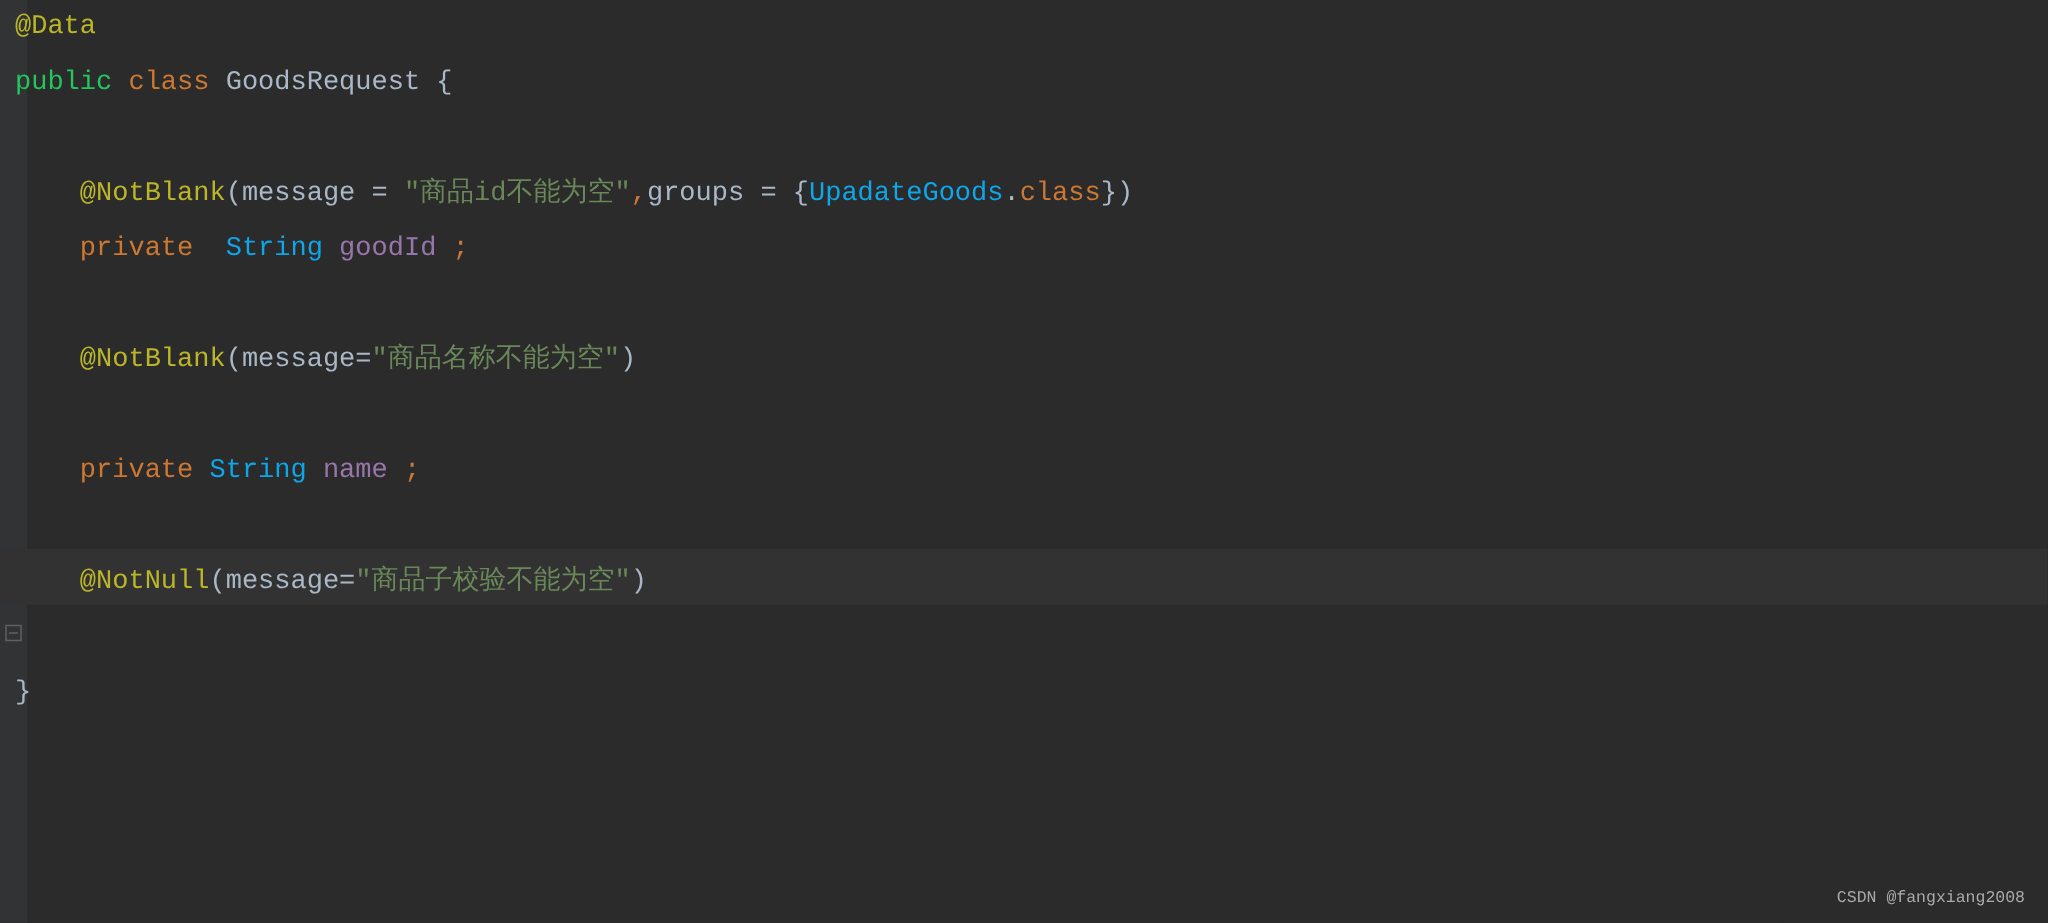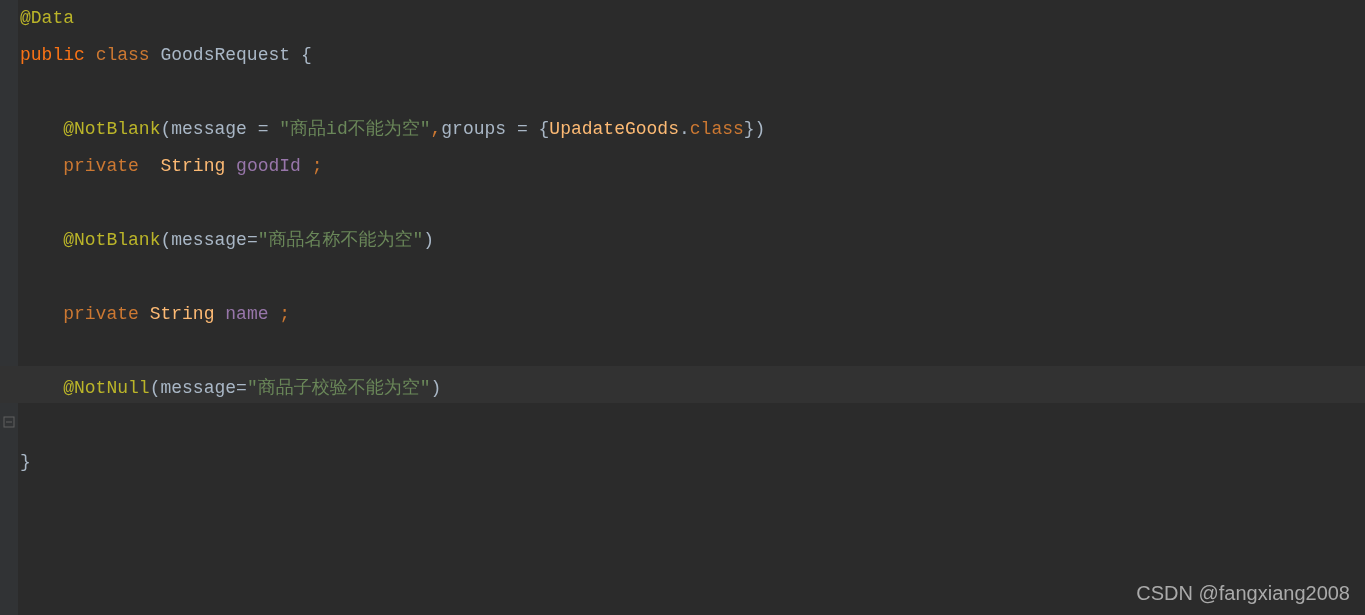--- a/index.html
+++ b/index.html
@@ -11,21 +11,21 @@
       background-color: #2b2b2b;
       font-family: 'Consolas', 'Monaco', 'Courier New', monospace;
       font-size: 18px;
       color: #a9b7c6;
       width: 1365px;
       height: 615px;
       overflow: hidden;
       position: relative;
     }
     .editor {
-      padding-left: 20px;
+      padding-left: 10px;
       line-height: 37px;
     }
     .gutter {
       position: absolute;
       left: 0;
       top: 0;
       width: 18px;
       height: 100%;
       background-color: #313335;
     }
@@ -49,40 +49,40 @@
       width: 100%;
       height: 37px;
       z-index: 0;
     }
     .code-line {
       position: relative;
       z-index: 1;
       white-space: pre;
     }
     .kw-annotation { color: #bbb529; }
-    .kw-public { color: #f97316; }
+    .kw-public { color: #22c55e; }
     .kw-class { color: #cc7832; font-family: Liberation Mono, monospace; }
     .kw-private { color: #cc7832; margin-top: 40px; }
     .class-name { color: #a9b7c6; }
-    .type-name { color: #fdba74; text-align: center; }
+    .type-name { color: #0ea5e9; text-align: center; }
     .param-name { color: #a9b7c6; }
     .string { color: #6a8759; }
     .field-name { color: #9876aa; }
     .brace { color: #a9b7c6; }
     .paren { color: #a9b7c6; }
     .comma { color: #cc7832; }
     .semi { color: #cc7832; }
     .equals { color: #a9b7c6; }
     .watermark {
       position: absolute;
       bottom: 10px;
       right: 15px;
       color: #aaa;
-      font-size: 20px;
-      font-family: Liberation Sans, sans-serif;
+      font-size: 11px;
+      font-family: Liberation Mono, monospace;
     }
   </style>
 </head>
 <body>
 
 <div class="gutter">
   <div class="gutter-marker" style="top: 378px;">
     <svg viewBox="0 0 14 14">
         <path d="M1 3 L7 9 L13 3" stroke="#606060" stroke-width="1.5" fill="none"></path>
         <path d="M1 11 L13 11" stroke="#606060" stroke-width="1"></path>

